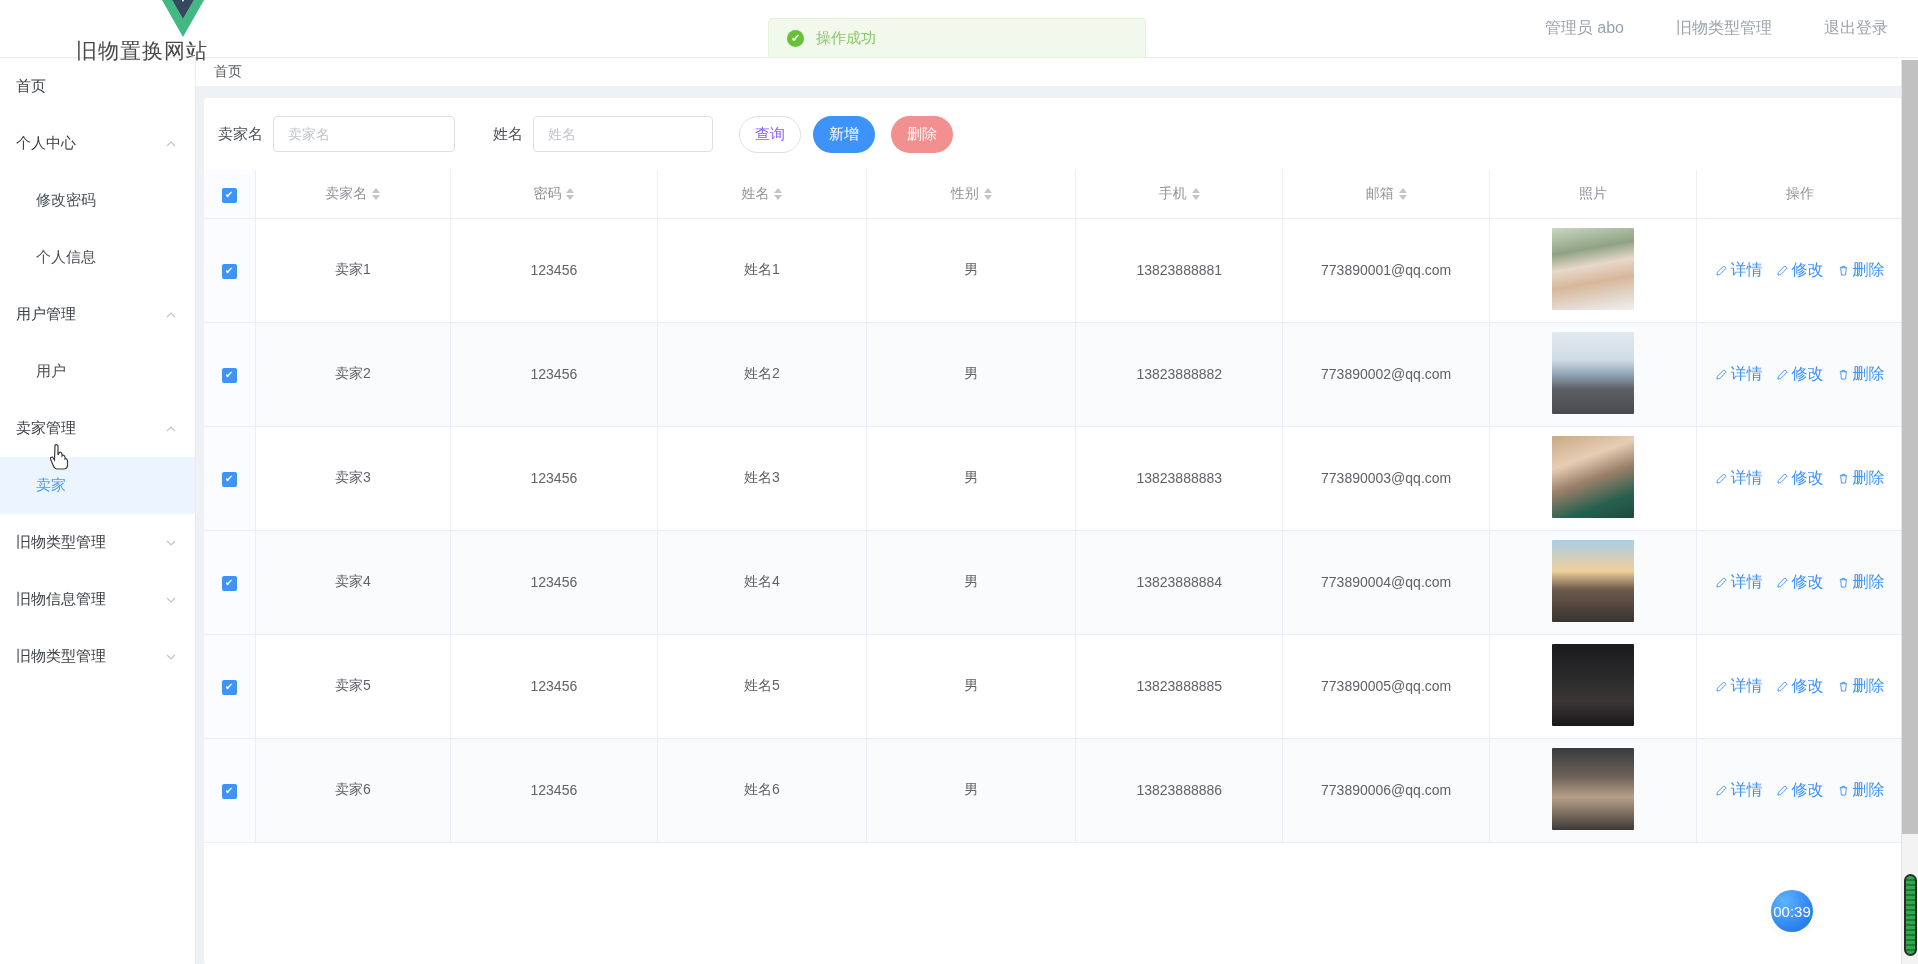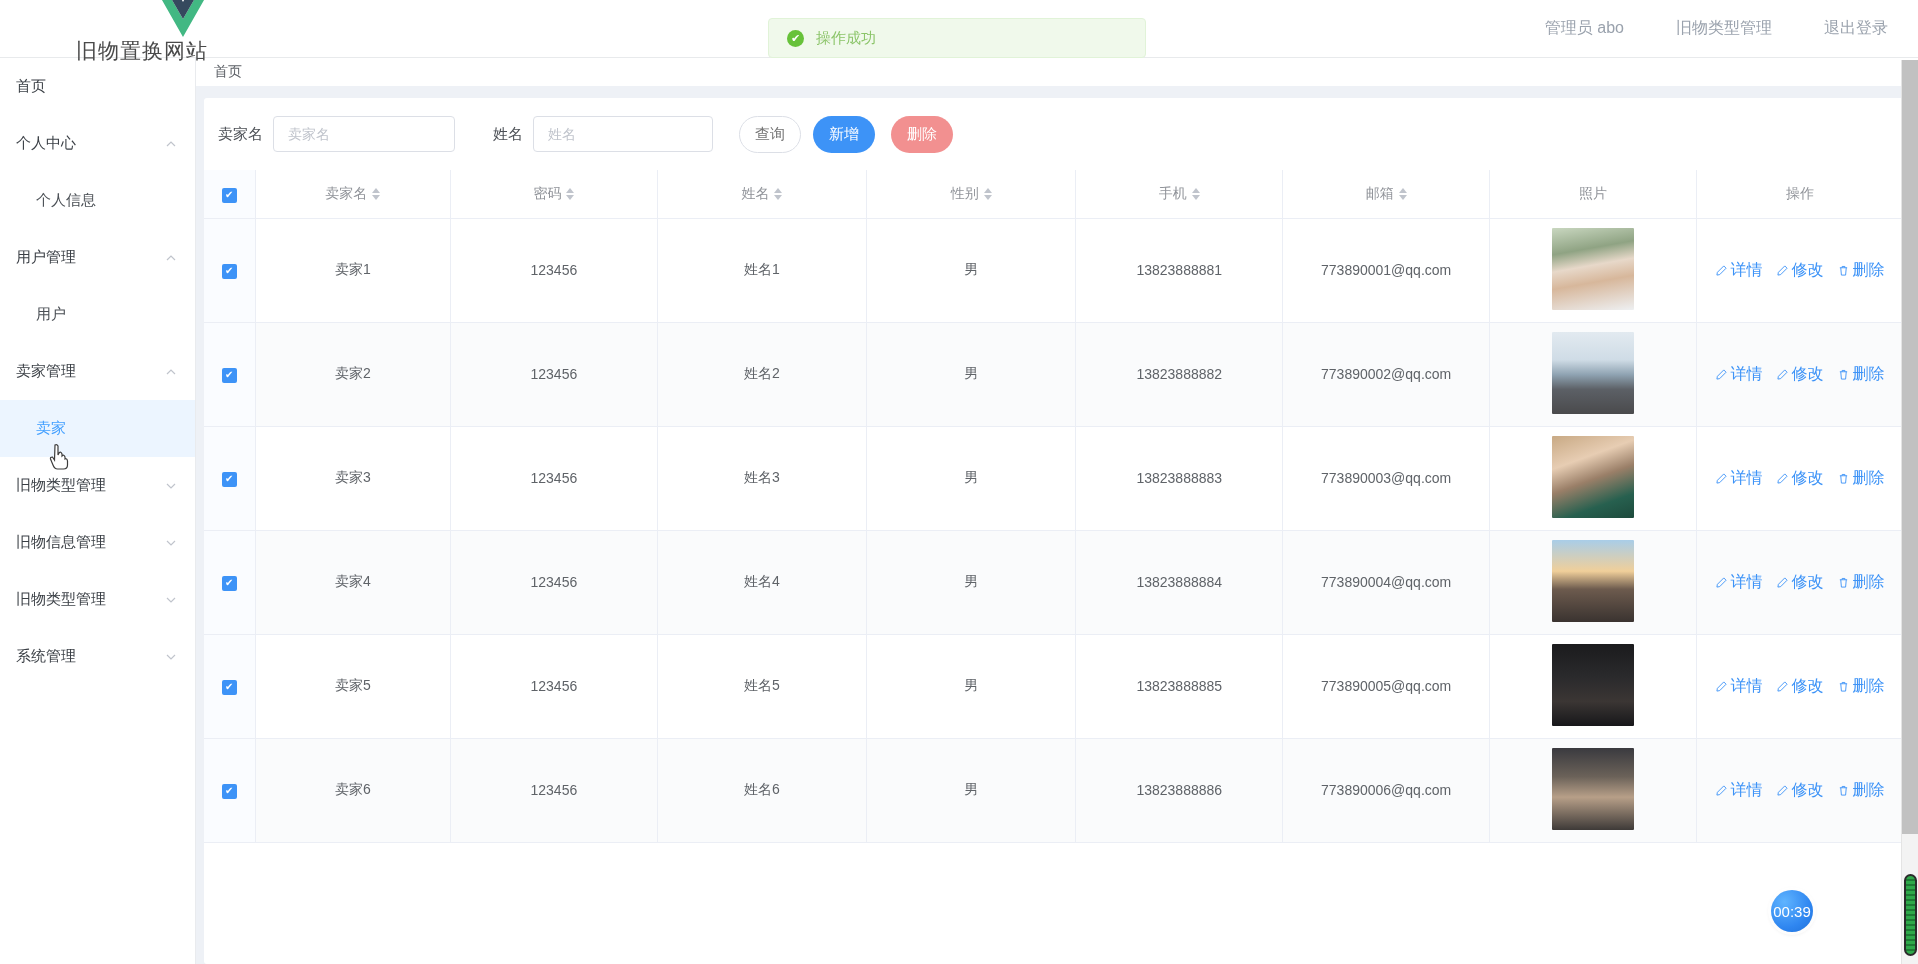--- a/index.html
+++ b/index.html
@@ -94,21 +94,21 @@
   .input-seller { width: 182px; }
   .input-name { width: 180px; margin-right: 0; }
   .gap-lg { width: 38px; }
   .gap-md { width: 26px; }
 
   .btn {
     height: 37px; border-radius: 19px; border: none; cursor: pointer;
     font-size: 15px; font-family: "Liberation Sans", sans-serif;
     display: inline-flex; align-items: center; justify-content: center;
   }
-  .btn-query { width: 62px; background: #fff; border: 1px solid #dcdfe6; color: #737373; }
+  .btn-query { width: 62px; background: #fff; border: 1px solid #dcdfe6; color: #8b5cf6; }
   .btn-add { width: 62px; background: #3d93f7; color: #ffffff; margin-left: 12px; }
   .btn-del { width: 62px; background: #f29090; color: #ffffff; margin-left: 16px; }
 
   
   .table-area { position: absolute; top: 72px; left: 0; width: 1700px; height: 794px; }
   table { width: 1700px; border-collapse: collapse; table-layout: fixed; }
   th, td { border-bottom: 1px solid #ebeef5; border-right: 1px solid #ebeef5; }
   th:first-child, td:first-child { border-left: none; }
   thead th {
     height: 48px; background: #ffffff; font-weight: normal;
@@ -206,20 +206,23 @@
   </div>
   <div class="menu-item">
     <span class="label">个人中心</span>
     <span class="chev">
         <svg width="12" height="12" viewBox="0 0 12 12">
           <path d="M2 8 L6 4 L10 8" stroke="#c0c4cc" stroke-width="1.2" fill="none"></path>
         </svg>
       </span>
   </div>
   <div class="menu-item sub">
+    <span class="label">修改密码</span>
+  </div>
+  <div class="menu-item sub">
     <span class="label">个人信息</span>
   </div>
   <div class="menu-item">
     <span class="label">用户管理</span>
     <span class="chev">
         <svg width="12" height="12" viewBox="0 0 12 12">
           <path d="M2 8 L6 4 L10 8" stroke="#c0c4cc" stroke-width="1.2" fill="none"></path>
         </svg>
       </span>
   </div>
@@ -248,28 +251,20 @@
   <div class="menu-item">
     <span class="label">旧物信息管理</span>
     <span class="chev">
         <svg width="12" height="12" viewBox="0 0 12 12">
           <path d="M2 4 L6 8 L10 4" stroke="#c0c4cc" stroke-width="1.2" fill="none"></path>
         </svg>
       </span>
   </div>
   <div class="menu-item">
     <span class="label">旧物类型管理</span>
-    <span class="chev">
-        <svg width="12" height="12" viewBox="0 0 12 12">
-          <path d="M2 4 L6 8 L10 4" stroke="#c0c4cc" stroke-width="1.2" fill="none"></path>
-        </svg>
-      </span>
-  </div>
-  <div class="menu-item">
-    <span class="label">系统管理</span>
     <span class="chev">
         <svg width="12" height="12" viewBox="0 0 12 12">
           <path d="M2 4 L6 8 L10 4" stroke="#c0c4cc" stroke-width="1.2" fill="none"></path>
         </svg>
       </span>
   </div>
 </div>
 
 <span class="cursor-hand">
   <svg width="22" height="28" viewBox="0 0 22 28">

